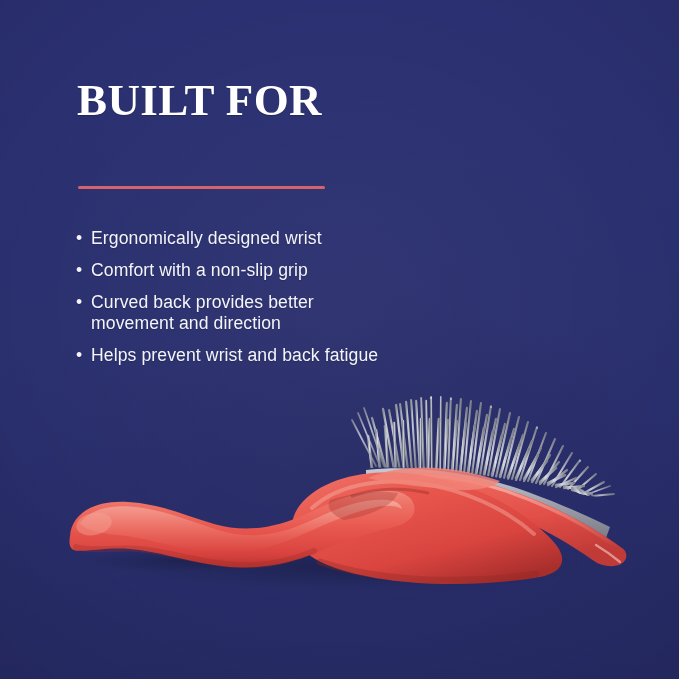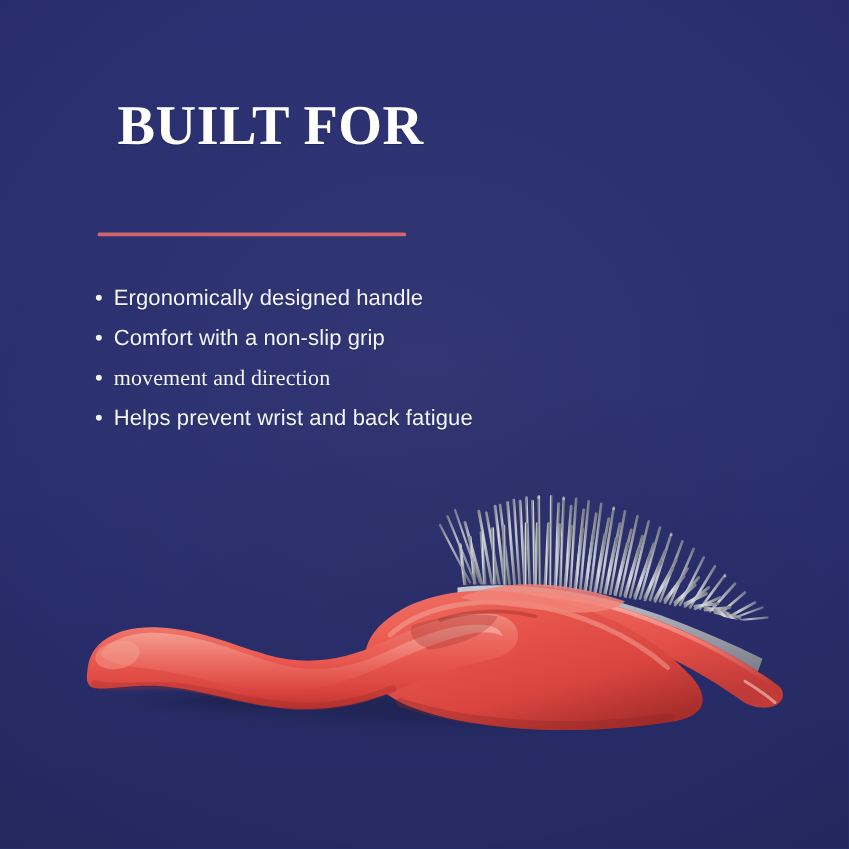--- a/index.html
+++ b/index.html
@@ -29,21 +29,21 @@
   .bg-vig {
     position: absolute;
     inset: 0;
     background: radial-gradient(ellipse 95% 85% at 50% 45%, rgba(255,255,255,0.035) 0%, rgba(0,0,0,0.0) 55%, rgba(0,0,0,0.16) 100%);
     pointer-events: none;
   }
 
   
   .headline {
     position: absolute;
-    left: 94px;
+    left: 77px;
     top: 78px;
     width: 420px;
     font-family: "Liberation Serif", "DejaVu Serif", serif;
     font-weight: bold;
     font-size: 45px;
     line-height: 45px;
     letter-spacing: 0.4px;
     color: #ffffff;
     text-transform: uppercase;
     text-shadow: 0 1px 1px rgba(0,0,0,0.22);
@@ -79,21 +79,21 @@
     text-shadow: 0 1px 1px rgba(0,0,0,0.18);
   }
   .bullet:last-child { margin-bottom: 0; }
   .bullet .dot {
     position: absolute;
     left: 0;
     top: 0;
     line-height: 21px;
   }
   .bullet .btxt { display: block; }
-  .bullet .btxt .l2 { display: block; font-family: Liberation Serif, serif; }
+  .bullet .btxt .l2 { display: block; }
 
   
   .product {
     position: absolute;
     left: 0;
     top: 0;
     width: 679px;
     height: 679px;
     pointer-events: none;
   }
@@ -110,34 +110,35 @@
     <span class="hl-line">Built for</span>
   </div>
 
   <div class="divider"></div>
 
   <div class="bullets">
 
     <div class="bullet">
       <span class="dot">•</span>
       <span class="btxt">
-        <span>Ergonomically designed handle</span>
+        <span>Ergonomically designed wrist</span>
       </span>
     </div>
 
     <div class="bullet">
       <span class="dot">•</span>
       <span class="btxt">
         <span>Comfort with a non-slip grip</span>
       </span>
     </div>
 
     <div class="bullet">
       <span class="dot">•</span>
       <span class="btxt">
+        <span>Curved back provides better</span>
         <span class="l2">movement and direction</span>
       </span>
     </div>
 
     <div class="bullet">
       <span class="dot">•</span>
       <span class="btxt">
         <span>Helps prevent wrist and back fatigue</span>
       </span>
     </div>

